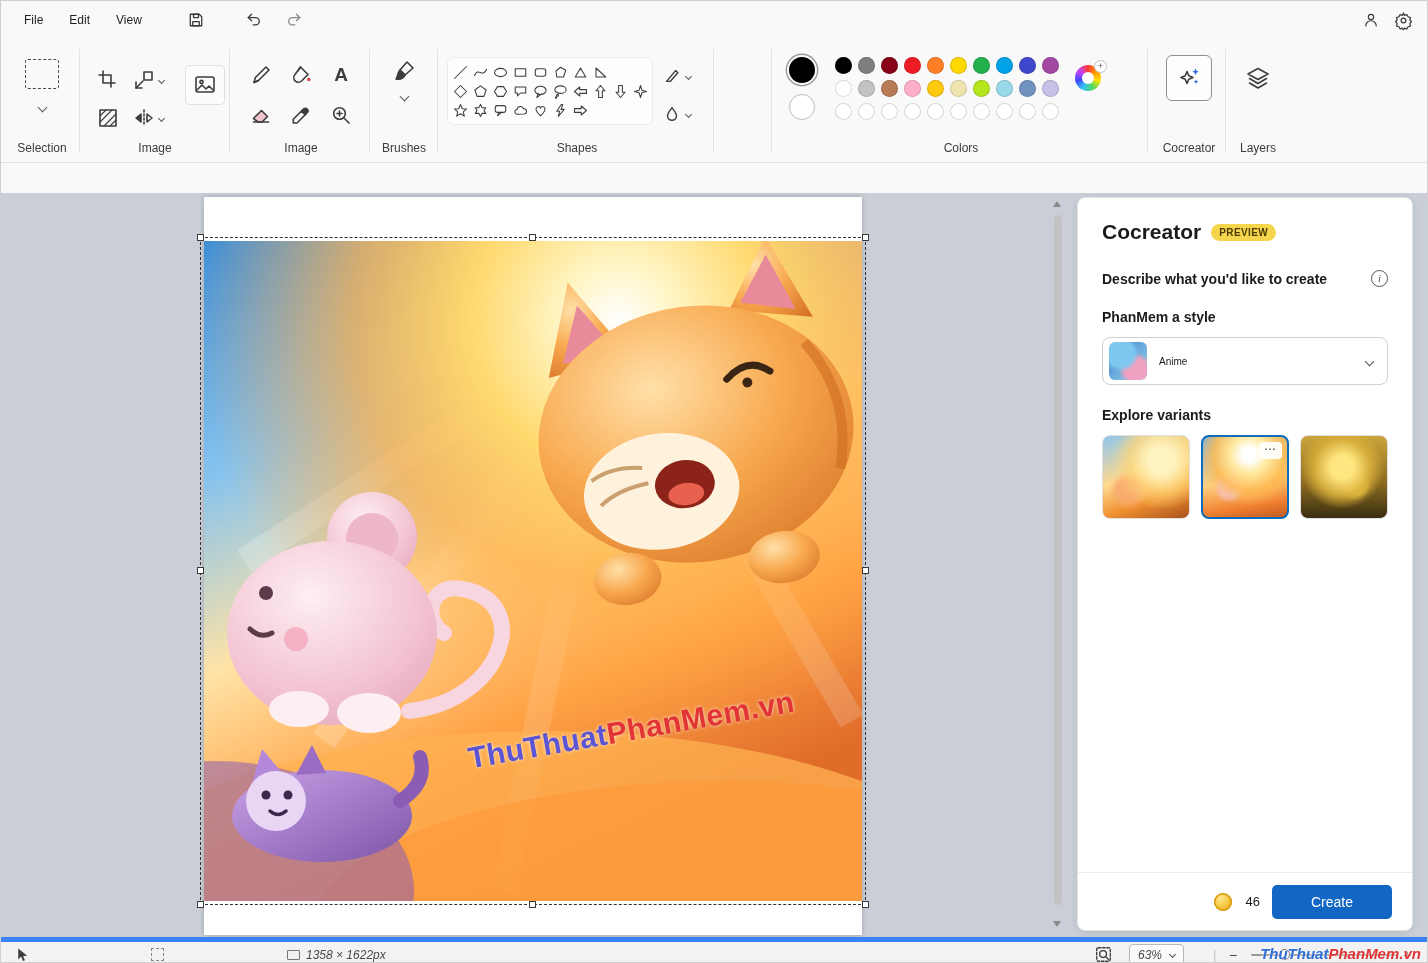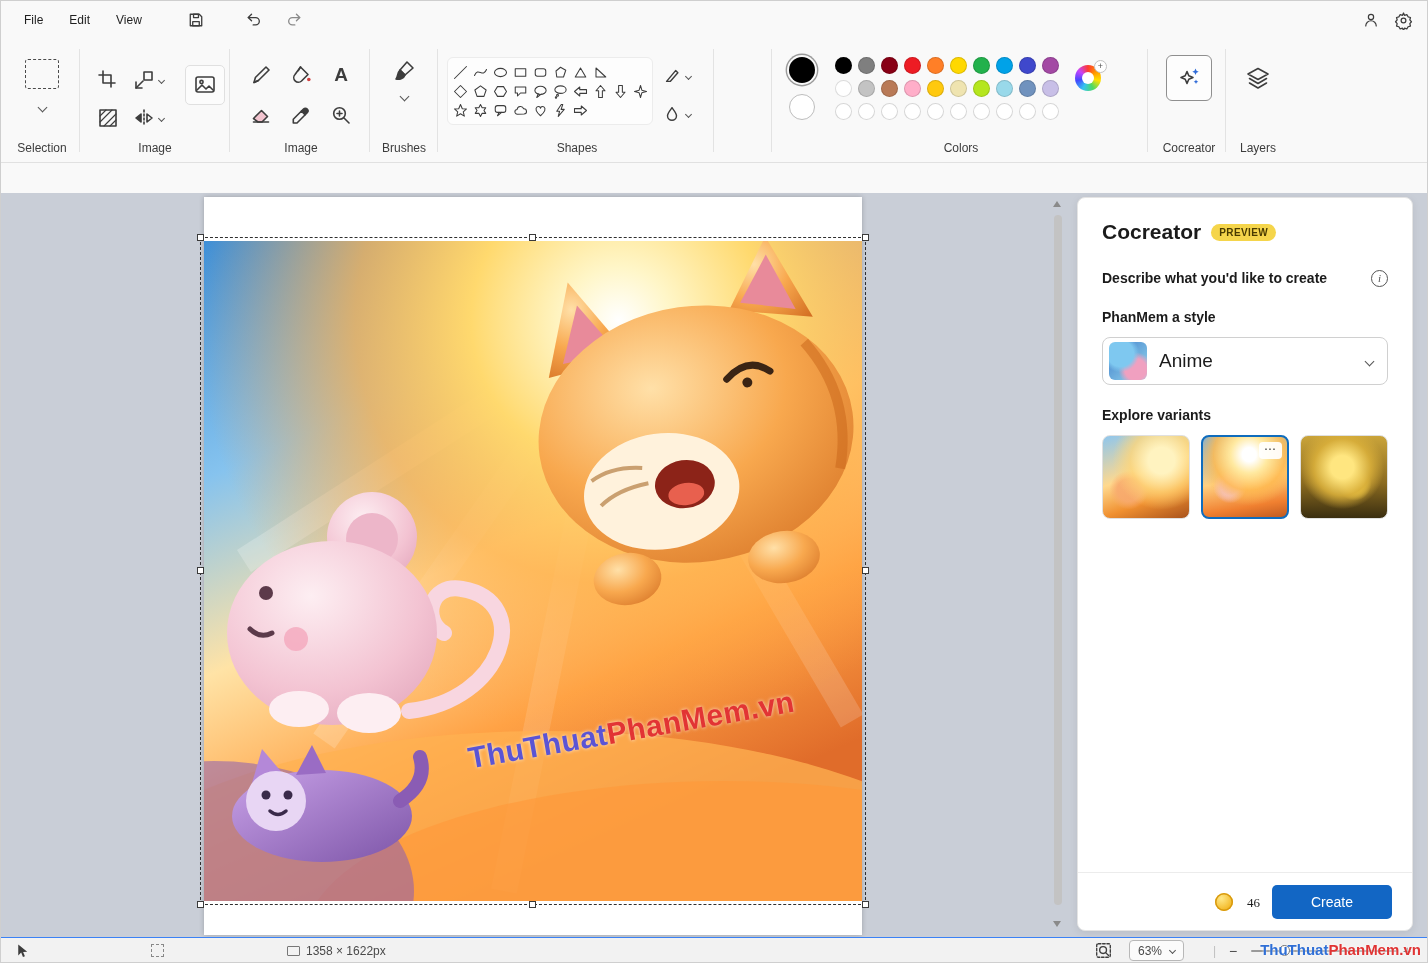--- a/index.html
+++ b/index.html
@@ -84,53 +84,53 @@
   .sa-up{top:4px;border-bottom:6px solid #8a8a8a;}
   .sa-down{bottom:4px;border-top:6px solid #8a8a8a;}
   .scroll-thumb{position:absolute;left:2.5px;top:18px;bottom:26px;width:8px;background:#c3c3c3;border-radius:4px;}
 
   
   .panel{position:absolute;left:1076px;top:4px;width:336px;height:734px;background:#fff;border:1px solid #e4e4e4;border-radius:8px;box-shadow:0 2px 8px rgba(0,0,0,.08);}
   .panel-body{padding:22px 24px 0 24px;}
   .p-titlerow{display:flex;align-items:center;gap:10px;}
   .p-title{font-size:21px;font-weight:bold;color:#1b1b1b;}
   .p-badge{background:var(--badge,#f5d54b);color:#4a3b00;font-size:10px;font-weight:bold;padding:3px 8px;border-radius:10px;letter-spacing:.4px;}
-  .p-sectionrow{display:flex;align-items:flex-start;margin-top:26px;}
+  .p-sectionrow{display:flex;align-items:center;margin-top:26px;}
   .p-label{font-size:14px;font-weight:bold;color:#1b1b1b;}
   .info-icon{margin-left:auto;width:17px;height:17px;border:1.3px solid #555;border-radius:50%;font-size:11px;line-height:14px;text-align:center;color:#555;font-family:"Liberation Serif",serif;font-style:italic;}
   .prompt-box{margin-top:12px;width:100%;height:82px;border:1px solid #d0d0d0;border-radius:8px;padding:10px 12px;font-size:14px;
     font-family:"Liberation Sans",sans-serif;color:#1b1b1b;resize:none;outline:none;}
   .style-select{margin-top:12px;height:48px;border:1px solid #d0d0d0;border-radius:8px;display:flex;align-items:center;padding:0 14px 0 6px;}
   .style-thumb{width:38px;height:38px;border-radius:6px;
     background:radial-gradient(circle at 30% 30%,#7ec8f0 0 35%,rgba(0,0,0,0) 50%),
                radial-gradient(circle at 70% 72%,#f0a0c0 0 28%,rgba(0,0,0,0) 45%),
                linear-gradient(135deg,#3a78c8,#9adcf0);}
-  .style-name{font-size:19px;color:#1b1b1b;margin-left:12px;}
+  .style-name{font-size:10px;color:#1b1b1b;margin-left:12px;}
   .style-select .chev{margin-left:auto;}
   .variant-row{display:flex;gap:11px;margin-top:12px;}
   .variant{position:relative;width:93px;height:84px;border-radius:8px;border:1px solid #e0e0e0;}
   .variant.selected{border:2.5px solid var(--sel,#0f6cbd);}
   .variant-1{background:radial-gradient(circle at 68% 30%,#fff3c0 0 16%,rgba(255,214,120,.75) 38%,rgba(0,0,0,0) 60%),
       radial-gradient(circle at 30% 66%,rgba(248,170,110,.9) 0 14%,rgba(0,0,0,0) 24%),
       linear-gradient(160deg,#8ec6ee 0%,#ffd98e 45%,#f09030 72%,#a8521c 100%);}
   .variant-2{background:radial-gradient(circle at 55% 22%,#ffffff 0 9%,#ffe9a0 24%,rgba(255,186,80,.85) 46%,rgba(0,0,0,0) 66%),
       radial-gradient(circle at 32% 62%,rgba(244,195,210,.95) 0 12%,rgba(0,0,0,0) 22%),
       linear-gradient(170deg,#6fb0e8 0%,#ffd080 52%,#f08030 82%,#c05a20 100%);}
   .variant-3{background:radial-gradient(circle at 48% 38%,#ffe680 0 17%,rgba(216,174,58,.9) 42%,rgba(0,0,0,0) 62%),
       radial-gradient(circle at 62% 58%,rgba(255,216,74,.95) 0 13%,rgba(0,0,0,0) 24%),
       linear-gradient(180deg,#caa43a 0%,#8a6a20 58%,#3a2e10 100%);}
   .variant-menu{position:absolute;right:5px;top:5px;background:rgba(255,255,255,.92);border-radius:4px;font-size:12px;line-height:10px;
     padding:2px 5px 5px;color:#333;letter-spacing:1px;}
   .panel-footer{position:absolute;left:0;right:0;bottom:0;height:58px;border-top:1px solid #ececec;display:flex;align-items:center;justify-content:flex-end;padding-right:20px;gap:12px;}
-  .credits{display:flex;align-items:flex-end;gap:14px;font-size:13px;color:#1b1b1b;font-family:Liberation Serif, serif;}
+  .credits{display:flex;align-items:center;gap:14px;font-size:13px;color:#1b1b1b;}
   .coin{width:18px;height:18px;border-radius:50%;background:radial-gradient(circle at 35% 30%,#ffe98a,#f2b51f 75%);box-shadow:inset 0 0 0 1.5px #d89a10;}
   .create-btn{width:120px;height:34px;background:var(--accent,#1266c4);color:#fff;font-size:14px;border:none;border-radius:5px;font-family:"Liberation Sans",sans-serif;}
 
   
-  .statusbar{position:absolute;left:0;right:0;bottom:0;height:25px;background:#f2f2f2;border-top:1px solid #3b82f6;font-size:12px;color:#4a4a4a;}
+  .statusbar{position:absolute;left:0;right:0;bottom:0;height:25px;background:#f2f2f2;border-top:5px solid #3b82f6;font-size:12px;color:#4a4a4a;font-style:italic;}
   .sb{position:absolute;top:0;height:25px;display:flex;align-items:center;gap:6px;}
   .sb-pointer{left:14px;} .sb-selinfo{left:150px;} .sb-dims{left:286px;}
   .dims-rect{width:13px;height:10px;border:1.2px solid #777;border-radius:1px;}
   .sel-rect-sm{width:13px;height:13px;border:1.2px dashed #888;}
   .sb-fit{left:1094px;} .sb-zoombox{left:1128px;}
   .zoom-box{display:flex;align-items:center;gap:8px;border:1px solid #b8b8b8;border-radius:4px;background:#fbfbfb;height:21px;padding:0 8px;}
   .sb-div{left:1212px;color:#c0c0c0;}
   .sb-minus{left:1228px;font-size:14px;} .sb-plus{left:1402px;font-size:14px;}
   .sb-slider{left:1250px;top:12px;height:2px;width:146px;background:#9a9a9a;position:absolute;border-radius:1px;}
   .slider-thumb{position:absolute;left:28px;top:-5px;width:11px;height:11px;border-radius:50%;background:#fff;border:1.6px solid #666;}

